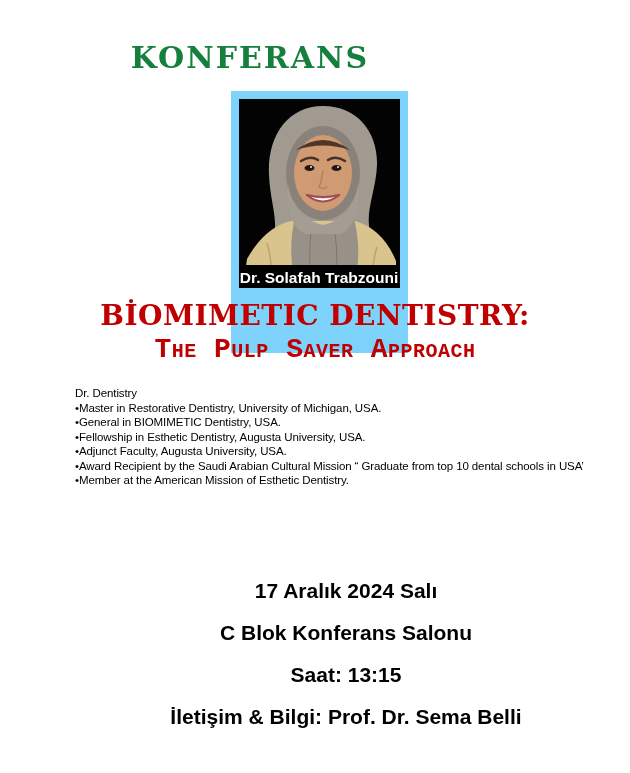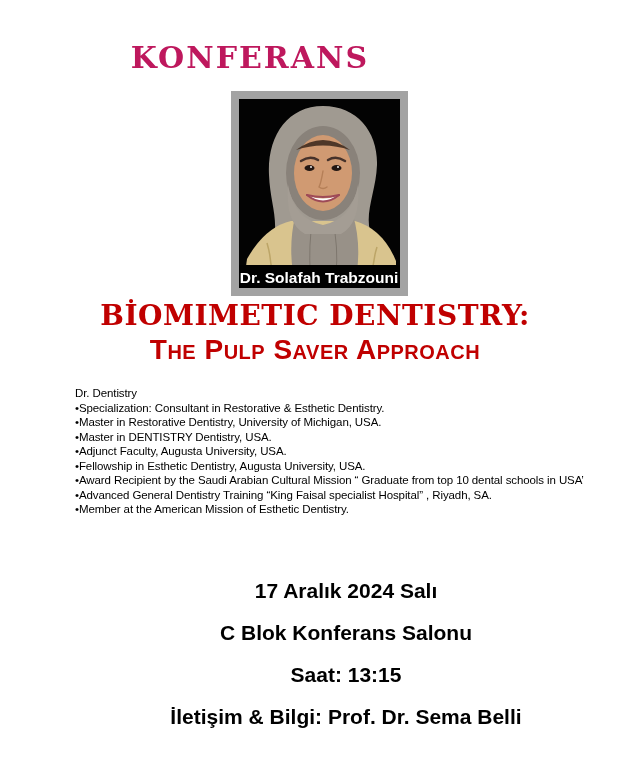--- a/index.html
+++ b/index.html
@@ -12,46 +12,46 @@
     color: #000000;
   }
   .poster-title {
     position: absolute;
     top: 40px; left: 0; width: 500px;
     text-align: center;
     font-family: "DejaVu Serif", serif;
     font-weight: bold;
     font-size: 30px;
     letter-spacing: 2px;
-    color: #be185d;
+    color: #15803d;
     margin: 0;
   }
   .photo-frame {
     position: absolute;
     left: 231px; top: 91px;
-    width: 177px; height: 205px;
-    background: #a3a3a3;
+    width: 177px; height: 262px;
+    background: #7dd3fc;
   }
   .photo-frame svg { display: block; }
   .headline-1 {
     position: absolute;
     top: 299px; left: 0; width: 630px;
     text-align: center;
     font-family: "DejaVu Serif", serif;
     font-weight: bold;
     font-size: 28px;
     letter-spacing: 0.5px;
     color: #C00000;
     margin: 0;
   }
   .headline-2 {
     position: absolute;
     top: 334px; left: 0; width: 630px;
     text-align: center;
-    font-family: Liberation Sans, sans-serif;
+    font-family: Liberation Mono, monospace;
     font-weight: bold;
     font-variant: small-caps;
     font-size: 28px;
     letter-spacing: 0.5px;
     color: #C00000;
     margin: 0;
   }
   .bio-block {
     position: absolute;
     left: 75px; top: 386px;
@@ -123,27 +123,25 @@
     <text x="88" y="192" text-anchor="middle" font-family="Liberation Sans, sans-serif" font-weight="bold" font-size="15.5" fill="#ffffff">Dr. Solafah Trabzouni</text>
   </svg>
 </div>
 
 <h2 class="headline-1">BİOMIMETIC DENTISTRY:</h2>
 <h2 class="headline-2">The Pulp Saver Approach</h2>
 
 <div class="bio-block">
   <p class="bio-intro">Dr. Dentistry</p>
   <ul class="bio-list">
-    <li>Specialization: Consultant in Restorative &amp; Esthetic Dentistry.</li>
     <li>Master in Restorative Dentistry, University of Michigan, USA.</li>
-    <li>Master in DENTISTRY Dentistry, USA.</li>
+    <li>General in BIOMIMETIC Dentistry, USA.</li>
+    <li>Fellowship in Esthetic Dentistry, Augusta University, USA.</li>
     <li>Adjunct Faculty, Augusta University, USA.</li>
-    <li>Fellowship in Esthetic Dentistry, Augusta University, USA.</li>
     <li>Award Recipient by the Saudi Arabian Cultural Mission “ Graduate from top 10 dental schools in USA’</li>
-    <li>Advanced General Dentistry Training “King Faisal specialist Hospital” , Riyadh, SA.</li>
     <li>Member at the American Mission of Esthetic Dentistry.</li>
   </ul>
 </div>
 
 <div class="event-block">
   <div class="event-line">17 Aralık 2024 Salı</div>
   <div class="event-line">C Blok Konferans Salonu</div>
   <div class="event-line">Saat: 13:15</div>
   <div class="event-line">İletişim &amp; Bilgi: Prof. Dr. Sema Belli</div>
 </div>

